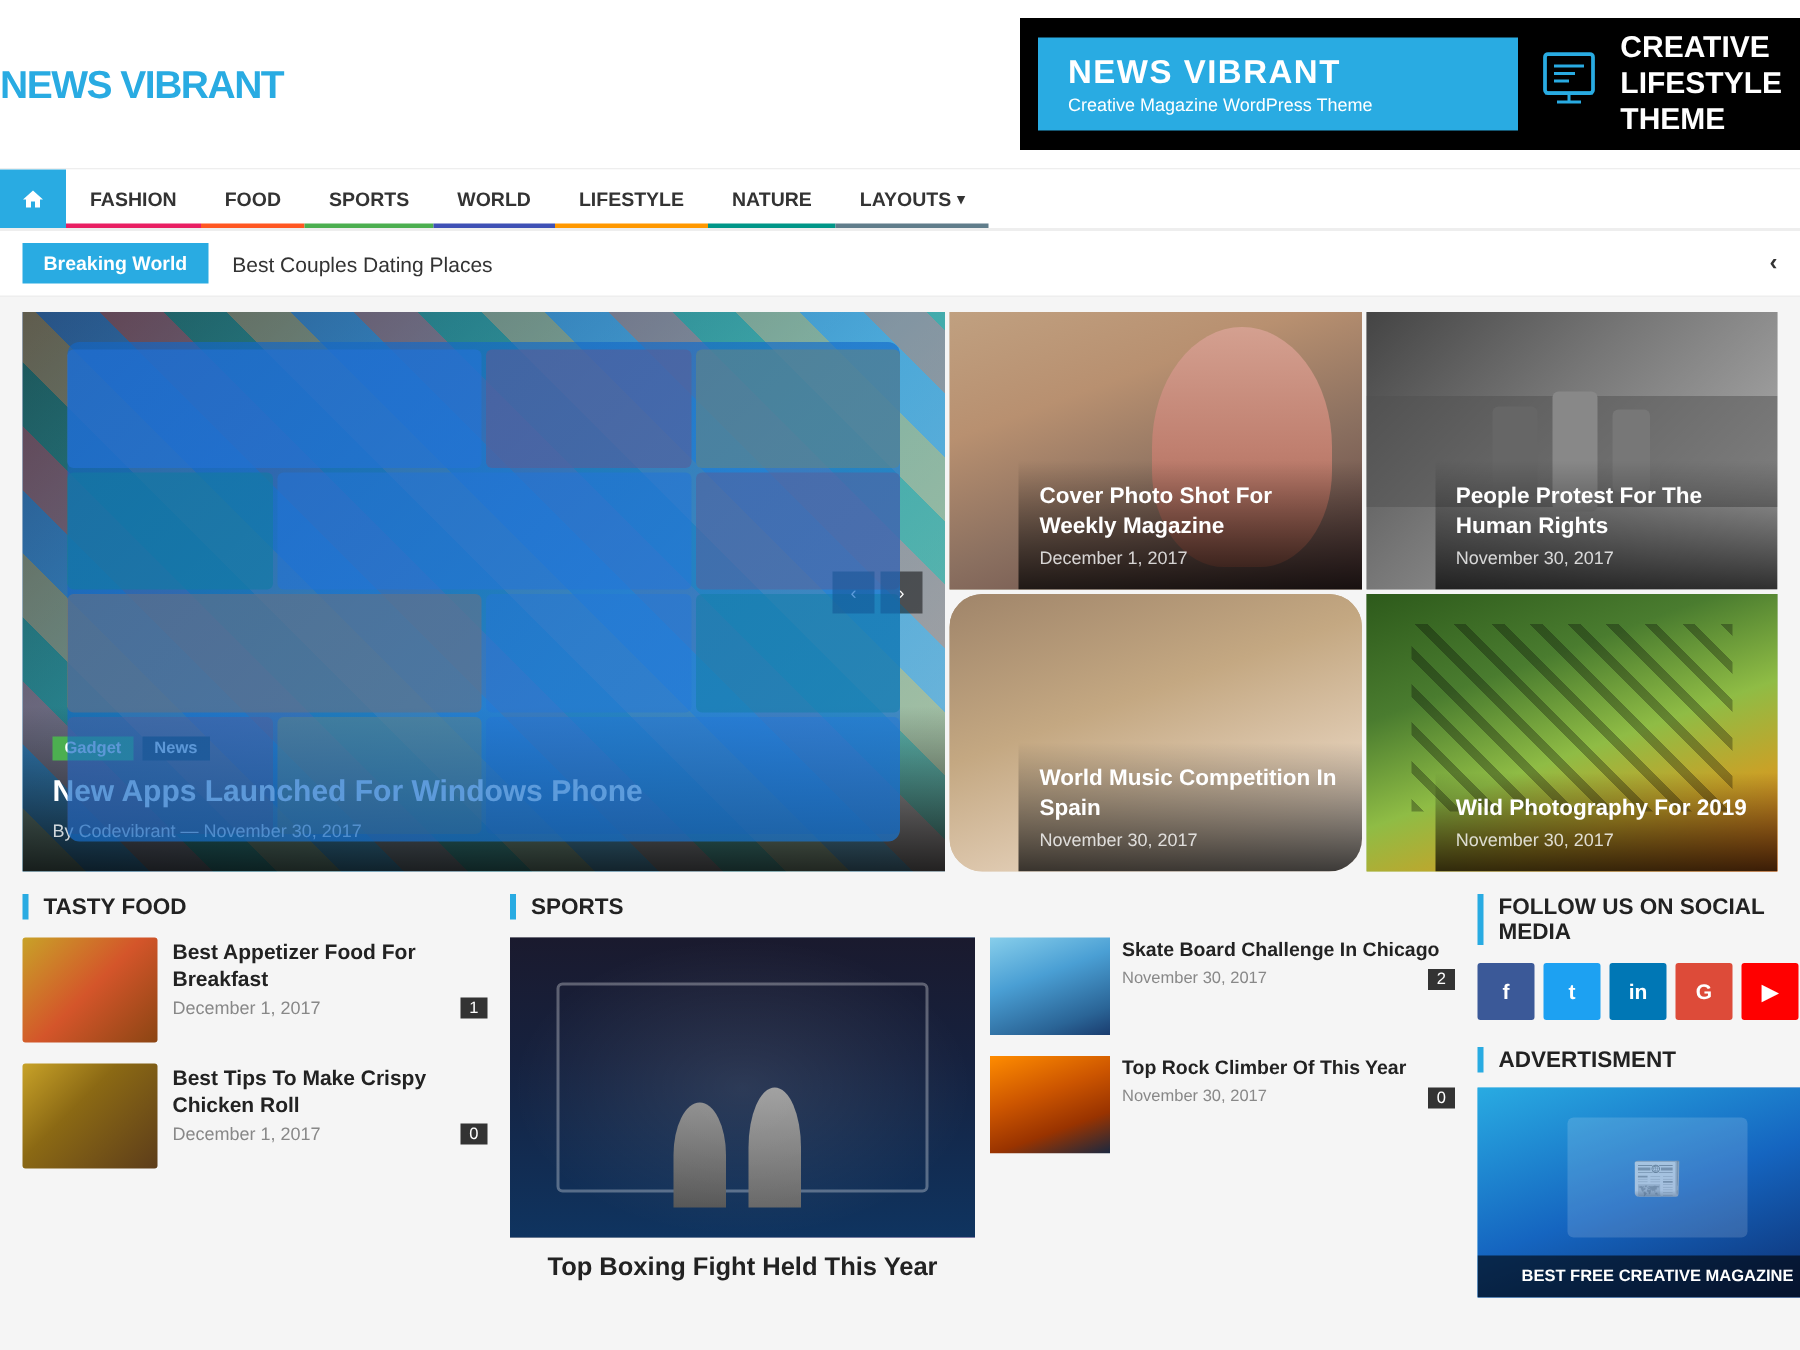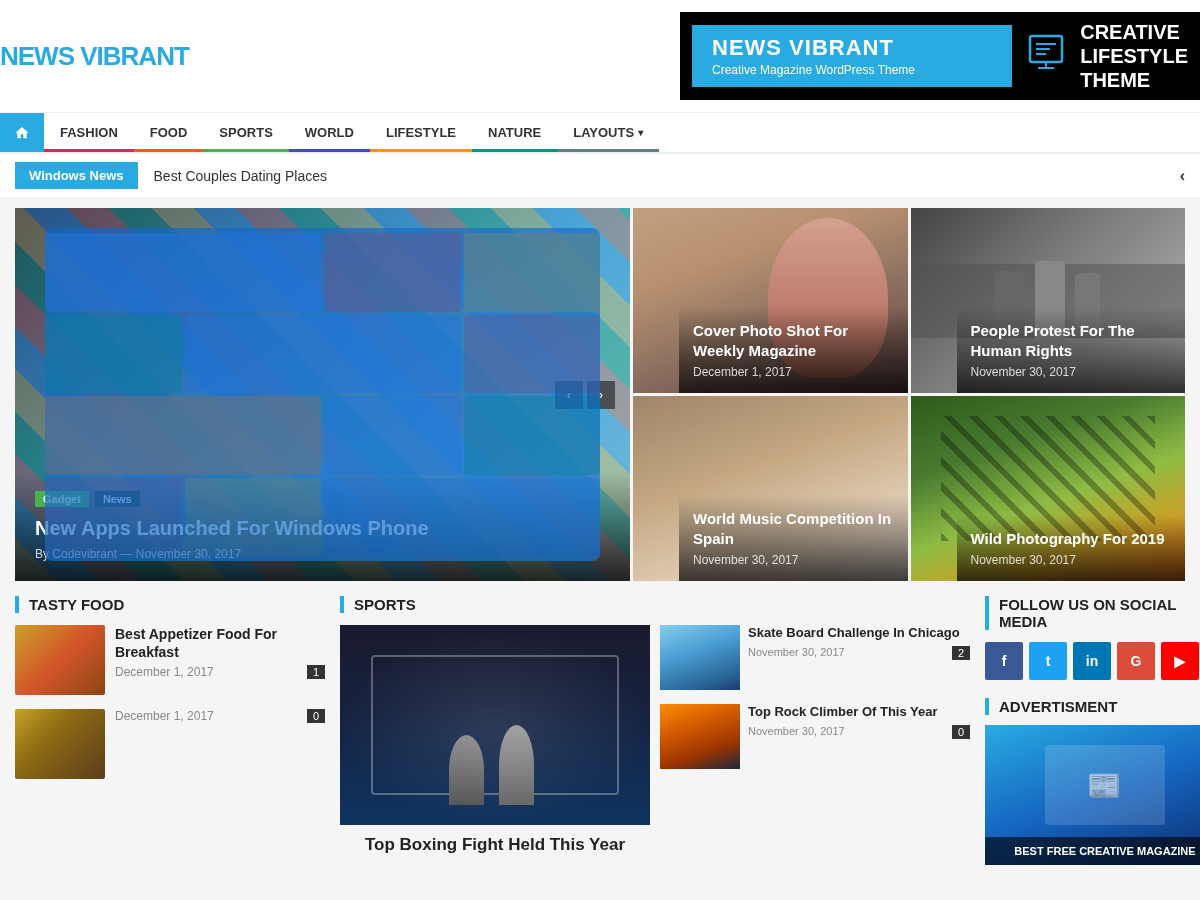--- a/index.html
+++ b/index.html
@@ -38,21 +38,21 @@
     .featured-main { grid-row: 1 / 3; position: relative; overflow: hidden; }
     .featured-card { position: relative; overflow: hidden; }
 
     
     .img-tablet { background: linear-gradient(135deg, #1a3c6e 0%, #2a7bb8 30%, #4db8e8 60%, #87ceeb 100%); position: relative; overflow: hidden; }
     .img-tablet::before { content: ''; position: absolute; inset: 0; background: repeating-linear-gradient(45deg, rgba(255,165,0,0.3) 0px, rgba(255,165,0,0.3) 30px, rgba(70,130,180,0.3) 30px, rgba(70,130,180,0.3) 60px, rgba(255,69,0,0.3) 60px, rgba(255,69,0,0.3) 90px, rgba(34,139,34,0.3) 90px, rgba(34,139,34,0.3) 120px); }
     .img-tablet::after { content: ''; position: absolute; top: 20px; left: 30px; right: 30px; bottom: 20px; background: linear-gradient(135deg, #1565c0 0%, #1976d2 100%); border-radius: 8px; opacity: 0.7; }
 
     .img-makeup { background: linear-gradient(160deg, #c0a080 0%, #d4b896 30%, #8b7355 60%, #5d4e37 100%); }
     .img-protest { background: linear-gradient(135deg, #555 0%, #888 40%, #aaa 70%, #ddd 100%); }
-    .img-violin { background: linear-gradient(160deg, #a0856a 0%, #c4a882 40%, #e8d5c0 80%, #f0e8e0 100%); }
+    .img-violin { background: linear-gradient(160deg, #a0856a 0%, #c4a882 40%, #e8d5c0 80%, #f0e8e0 100%); border-radius: 22px; }
     .img-tiger { background: linear-gradient(160deg, #2d5a1b 0%, #4a7c2f 30%, #8fbc45 60%, #c8a228 80%, #e8721a 100%); }
 
     .card-overlay { position: absolute; bottom: 0; left: 0; right: 0; padding: 14px; background: linear-gradient(transparent, rgba(0,0,0,0.75)); margin-left: 46px; }
     .card-overlay-full { position: absolute; bottom: 0; left: 0; right: 0; padding: 20px; background: linear-gradient(transparent, rgba(0,0,0,0.8)); }
     .card-tags { display: flex; gap: 6px; margin-bottom: 8px; }
     .tag { padding: 2px 8px; font-size: 11px; font-weight: 700; color: #fff; }
     .tag-green { background: #4caf50; }
     .tag-dark { background: #333; }
     .card-title { font-size: 20px; font-weight: 700; color: #fff; line-height: 1.3; margin-bottom: 6px; }
     .card-title-sm { font-size: 15px; font-weight: 700; color: #fff; line-height: 1.3; margin-bottom: 5px; }
@@ -174,21 +174,21 @@
     <span>NATURE</span>
     <div class="nav-underline nature-bar" style="height:3px; position:absolute; bottom:0; left:0; right:0;"></div>
   </div>
   <div class="nav-item has-dropdown">
     <span>LAYOUTS</span>
     <div class="nav-underline layouts-bar" style="height:3px; position:absolute; bottom:0; left:0; right:0;"></div>
   </div>
 </nav>
 
 <div class="breaking-bar">
-  <div class="breaking-label">Windows News</div>
+  <div class="breaking-label">Breaking World</div>
   <div class="breaking-text">Best Couples Dating Places</div>
   <div class="breaking-arrow">‹</div>
 </div>
 
 <div class="main-section">
 
   <div class="featured-grid">
 
     <div class="featured-main img-tablet">
 
@@ -279,20 +279,21 @@
           <div class="food-date">
             <span>December 1, 2017</span>
             <span class="food-count">1</span>
           </div>
         </div>
       </div>
 
       <div class="food-item">
         <div class="food-thumb img-chicken"></div>
         <div class="food-info">
+          <div class="food-title">Best Tips To Make Crispy Chicken Roll</div>
           <div class="food-date">
             <span>December 1, 2017</span>
             <span class="food-count">0</span>
           </div>
         </div>
       </div>
     </div>
 
     <div class="sports-section">
       <div class="section-label">SPORTS</div>

